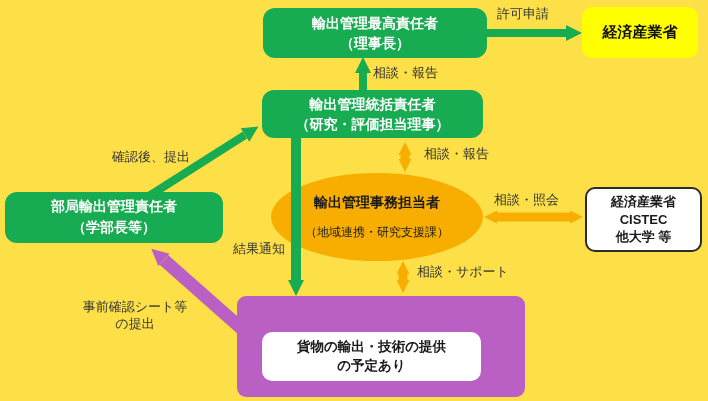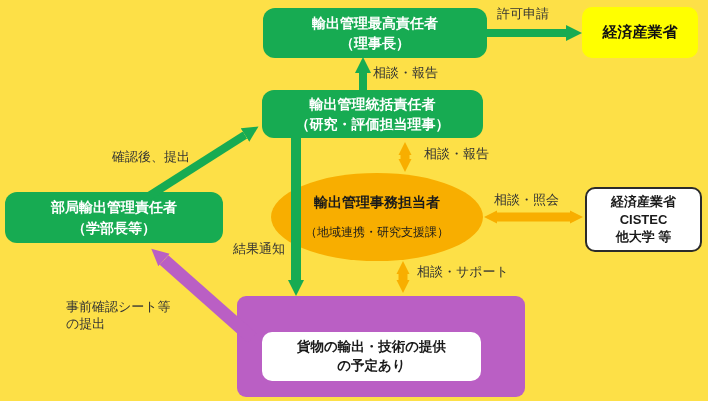--- a/index.html
+++ b/index.html
@@ -15,21 +15,21 @@
   .ellipse .l2{font-size:12px;margin-top:12px;}
   .white-box{background:#ffffff;border:2px solid #2b2b2b;border-radius:10px;color:#1a1a1a;
              font-weight:bold;font-size:13px;line-height:1.35;}
   .purple-box{background:#ba5fc4;border-radius:9px;justify-content:center;}
   .purple-title{color:#ffffff;font-weight:bold;font-size:14px;margin-top:8px;}
   .inner-white{position:absolute;left:25px;top:36px;width:219px;height:49px;background:#ffffff;
                border-radius:10px;display:flex;align-items:center;justify-content:center;
                color:#1a1a1a;font-weight:bold;font-size:13.5px;line-height:1.4;text-align:center;}
 
   .lbl{position:absolute;color:#333333;font-size:13px;line-height:1.3;white-space:nowrap;}
-  .lbl.center{text-align:left;white-space:normal;}
+  .lbl.center{text-align:center;white-space:normal;}
 
   #arrow-layer{position:absolute;left:0;top:0;pointer-events:none;}
 </style>
 </head>
 <body>
 
 <div id="canvas">
 
   <div class="node green-box" style="left:263px;top:8px;width:224px;height:50px;">
     <div>輸出管理最高責任者</div>
@@ -38,21 +38,21 @@
 
   <div class="node yellow-box" style="left:582px;top:7px;width:116px;height:51px;">
     <div>経済産業省</div>
   </div>
 
   <div class="node green-box" style="left:262px;top:90px;width:221px;height:48px;text-align:center;">
     <div>輸出管理統括責任者</div>
     <div>（研究・評価担当理事）</div>
   </div>
 
-  <div class="node green-box" style="left:5px;top:192px;width:218px;height:51px;">
+  <div class="node green-box" style="left:5px;top:192px;width:218px;height:51px;font-family:Liberation Mono, monospace;">
     <div>部局輸出管理責任者</div>
     <div>（学部長等）</div>
   </div>
 
   <div class="node ellipse" style="left:271px;top:173px;width:212px;height:88px;">
     <div class="l1">輸出管理事務担当者</div>
     <div class="l2">（地域連携・研究支援課）</div>
   </div>
 
   <div class="node white-box" style="left:585px;top:187px;width:117px;height:65px;">

